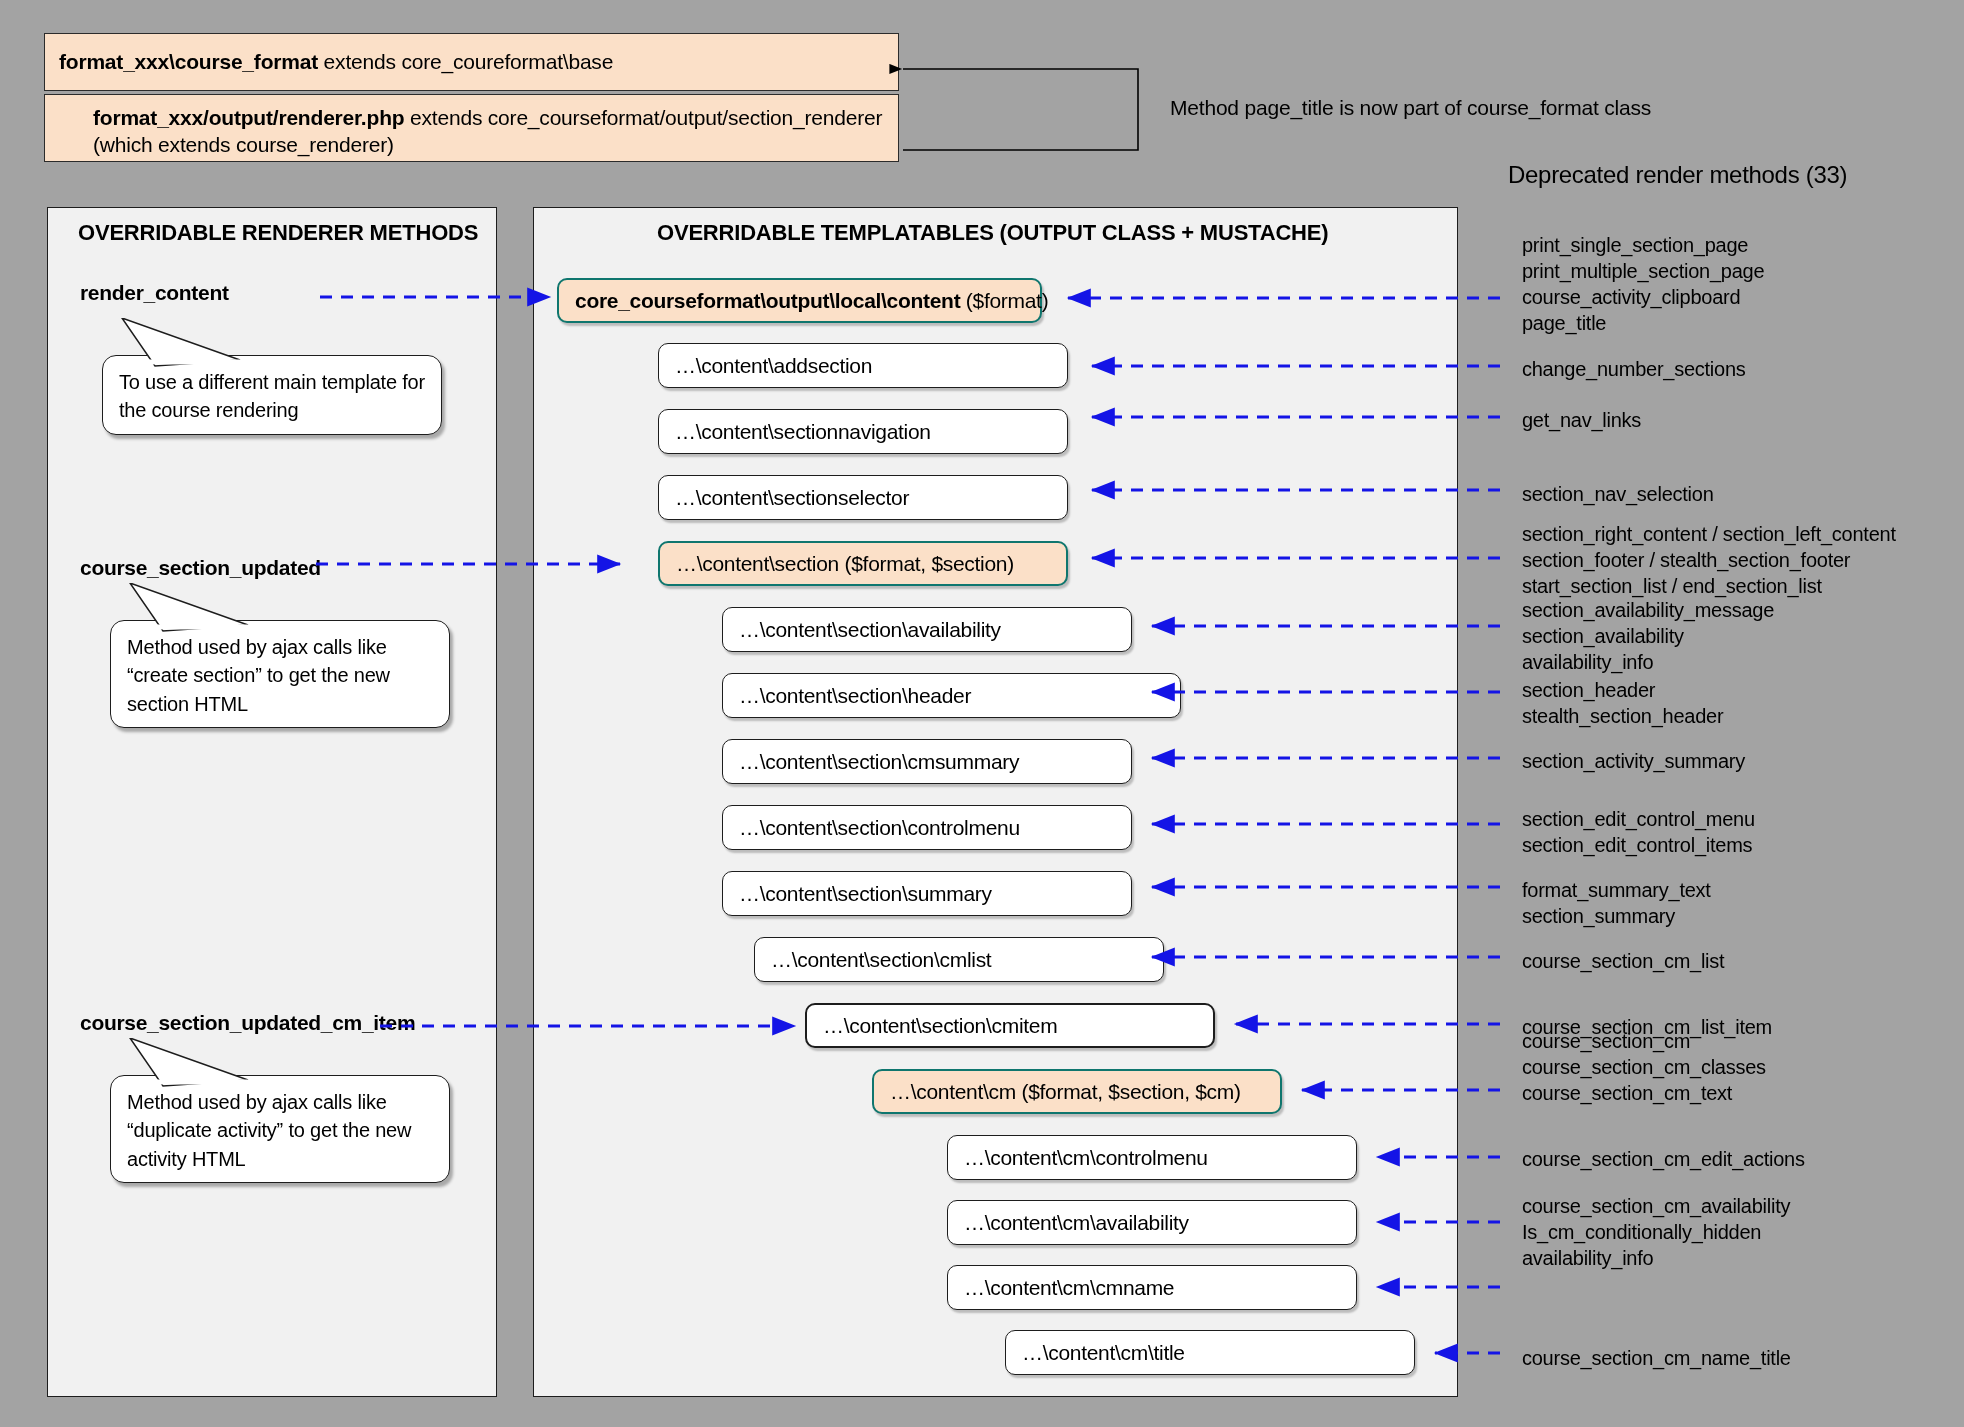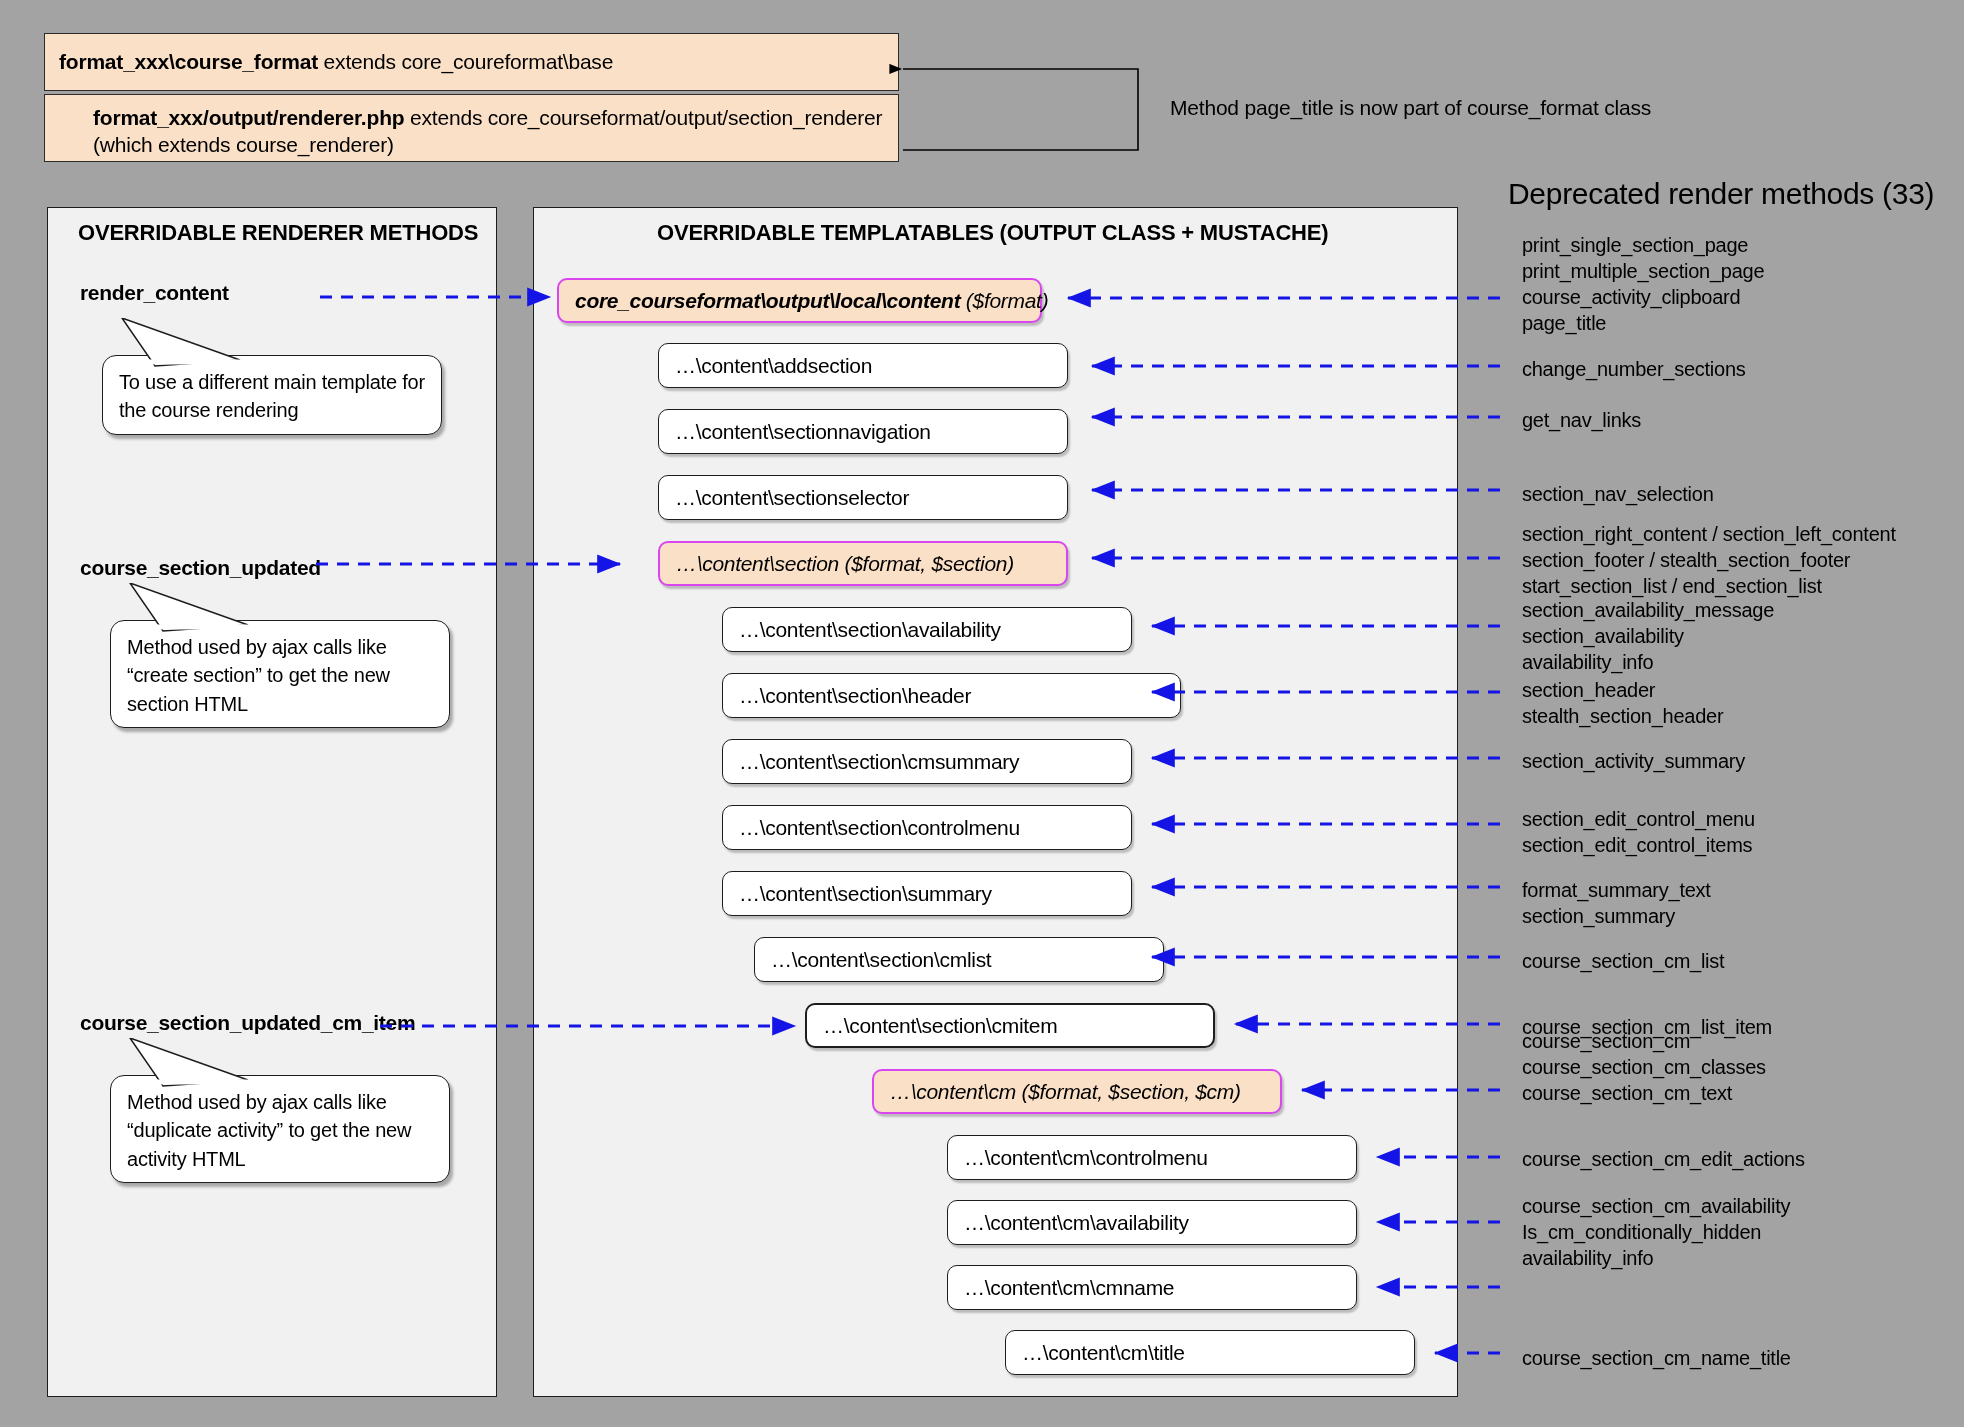--- a/index.html
+++ b/index.html
@@ -36,24 +36,23 @@
 
   .hdr-note {
     position: absolute;
     font-size: 21px;
     letter-spacing: -0.2px;
     white-space: nowrap;
   }
 
   .deprecated-title {
     position: absolute;
-    font-size: 30px;
+    font-size: 24px;
     letter-spacing: -0.3px;
     white-space: nowrap;
-    margin-top: 16px;
   }
 
   
   .panel {
     position: absolute;
     background: #f1f1f1;
     border: 1px solid #1d1d1d;
     box-sizing: border-box;
   }
   .panel-title {
@@ -101,22 +100,21 @@
     display: flex;
     align-items: center;
     padding: 0 16px;
     font-size: 21px;
     letter-spacing: -0.3px;
     white-space: nowrap;
     box-shadow: 2px 3px 2px rgba(0,0,0,0.22);
   }
   .tbox.accent {
     background: #fbe0c8;
-    border: 2px solid #d946ef;
-    font-style: italic;
+    border: 2px solid #0f766e;
   }
   .tbox.strong {
     border: 2px solid #1d1d1d;
   }
   .tbox b { font-weight: bold; }
 
   
   .dep-group {
     position: absolute;
     font-size: 20px;

